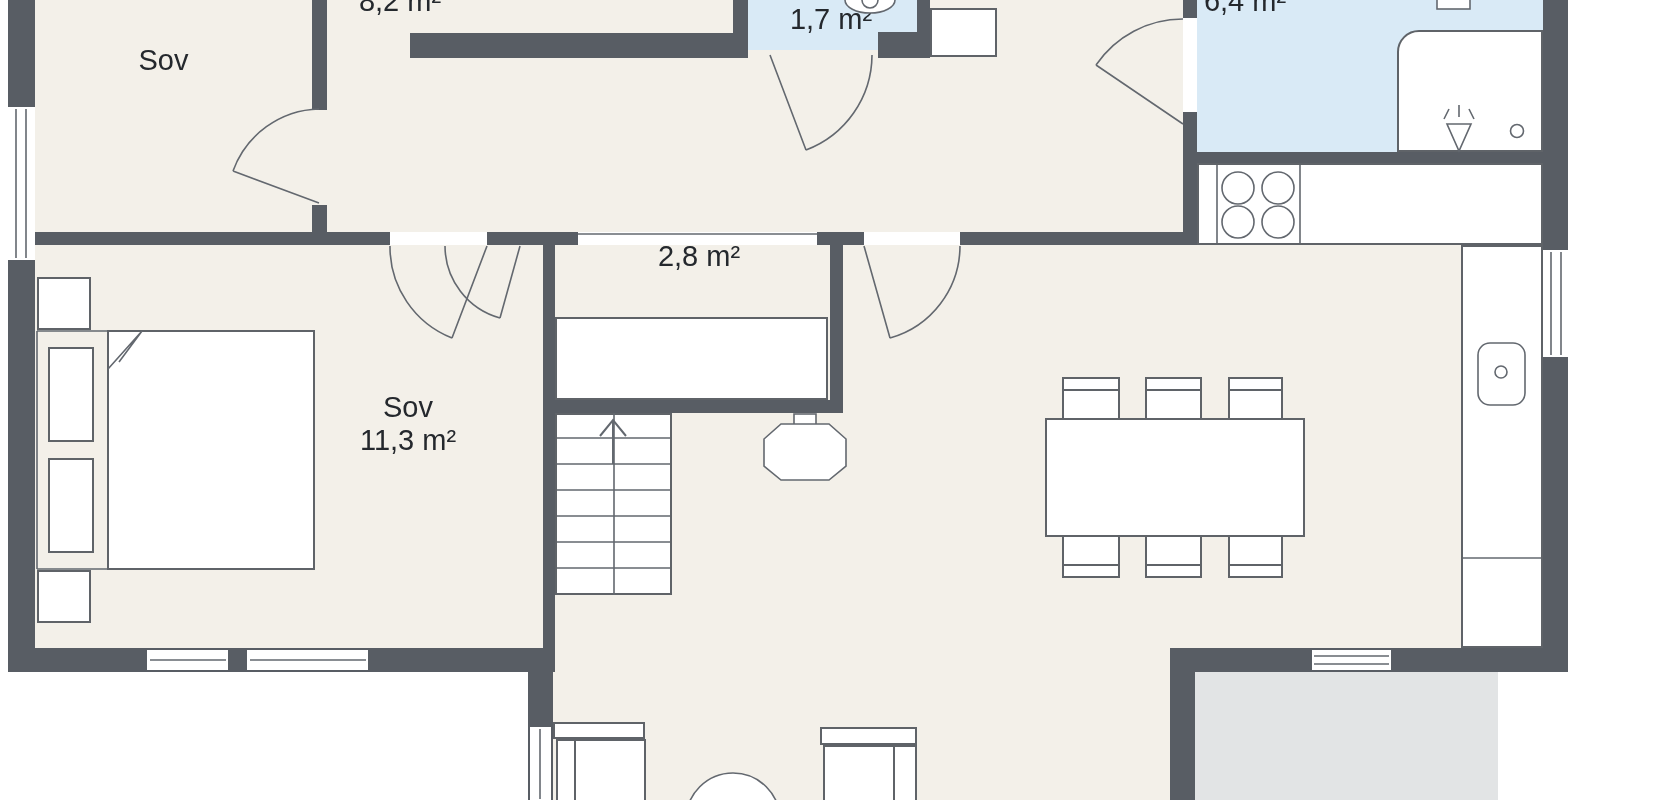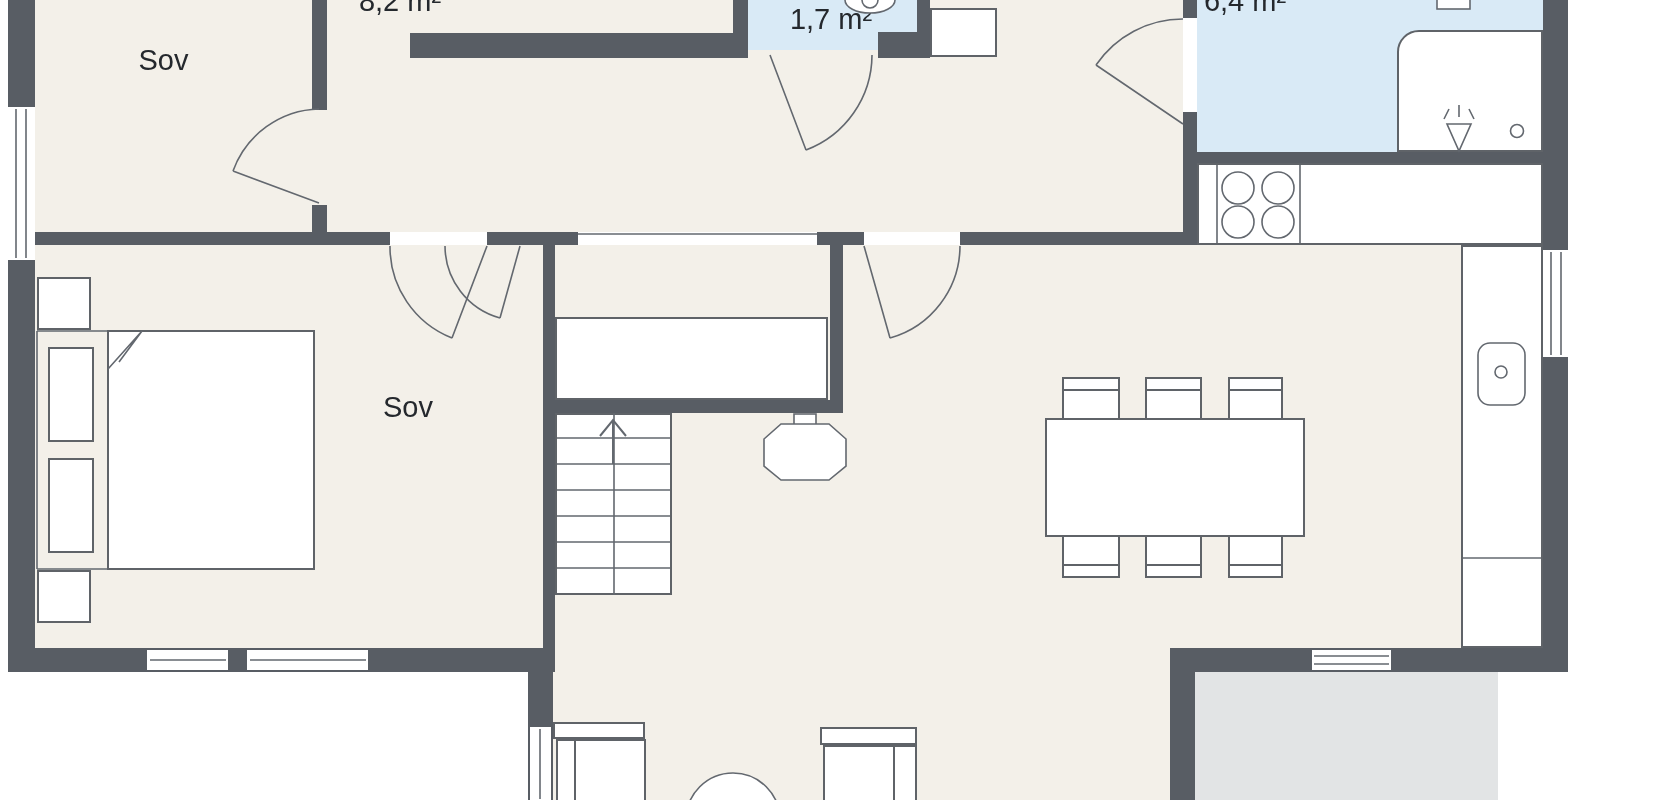--- a/index.html
+++ b/index.html
@@ -112,23 +112,25 @@
   <div class="label" style="left:325px;top:-15px;width:150px;">
     <span>8,2 m²</span>
   </div>
   <div class="label" style="left:745px;top:3px;width:172px;">
     <span>1,7 m²</span>
   </div>
   <div class="label" style="left:1170px;top:-15px;width:150px;">
     <span>6,4 m²</span>
   </div>
   <div class="label" style="left:599px;top:240px;width:200px;">
+    <span>2,8 m²</span>
   </div>
   <div class="label" style="left:308px;top:391px;width:200px;">
     <span>Sov</span>
+    <span>11,3 m²</span>
   </div>
 
   <svg class="overlay" width="1670" height="800" viewBox="0 0 1670 800" fill="none" stroke="#63686f" stroke-width="1.6">
 
     <g>
       <path d="M319,203 L233,171 M233,171 A94,94 0 0 1 319,109"></path>
       <path d="M487,246 L452,338 M452,338 A98,98 0 0 1 390,246"></path>
       <path d="M520,246 L500,318 M500,318 A75,75 0 0 1 445,246"></path>
       <path d="M864,246 L890,338 M890,338 A96,96 0 0 0 960,246"></path>
       <path d="M770,55 L806,150 M806,150 A102,102 0 0 0 872,55"></path>

